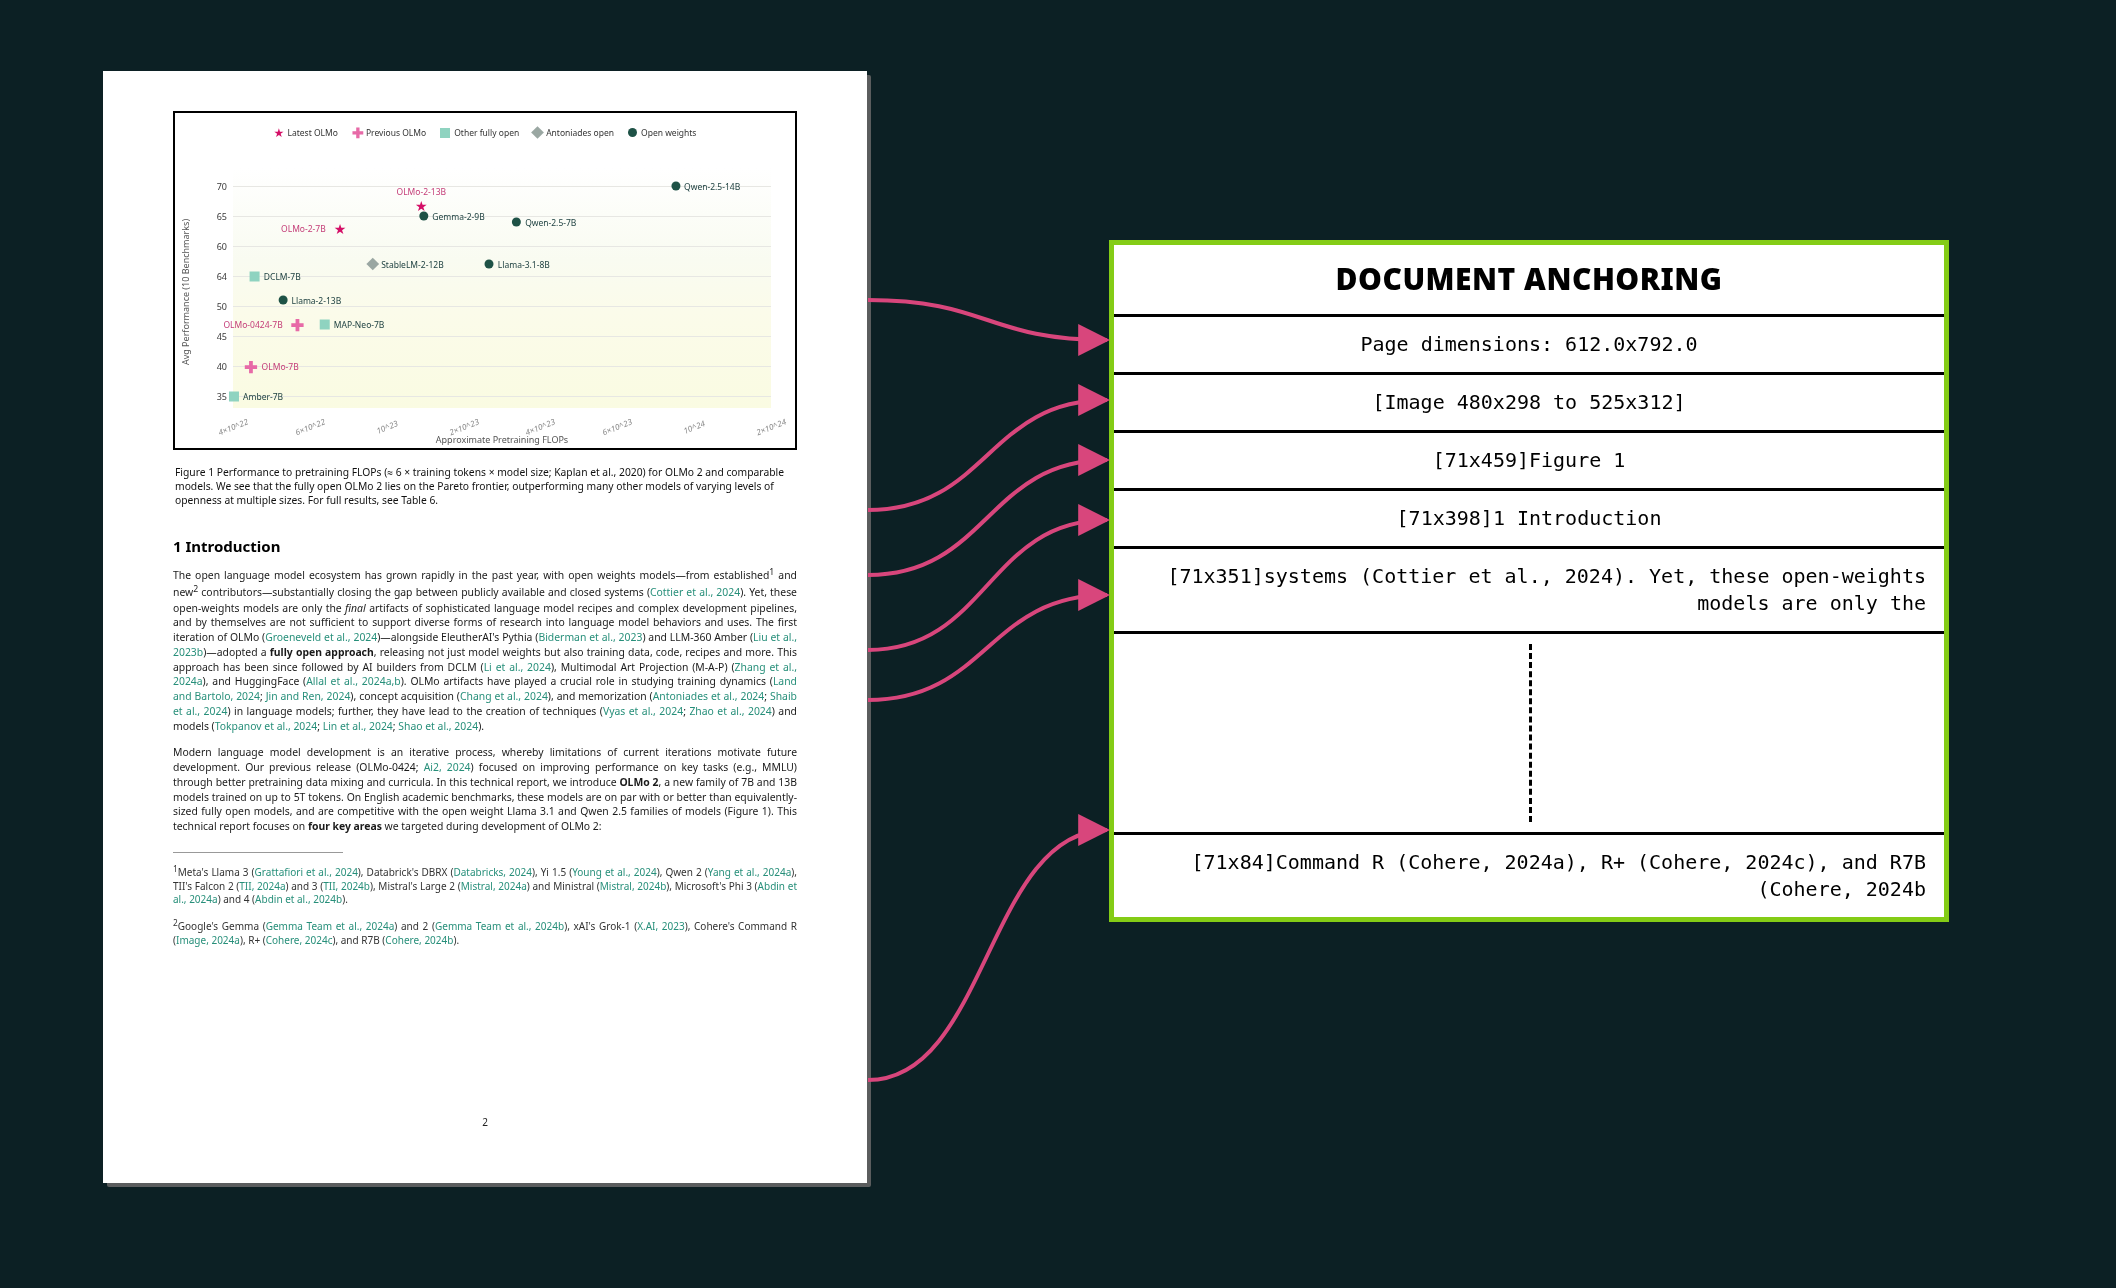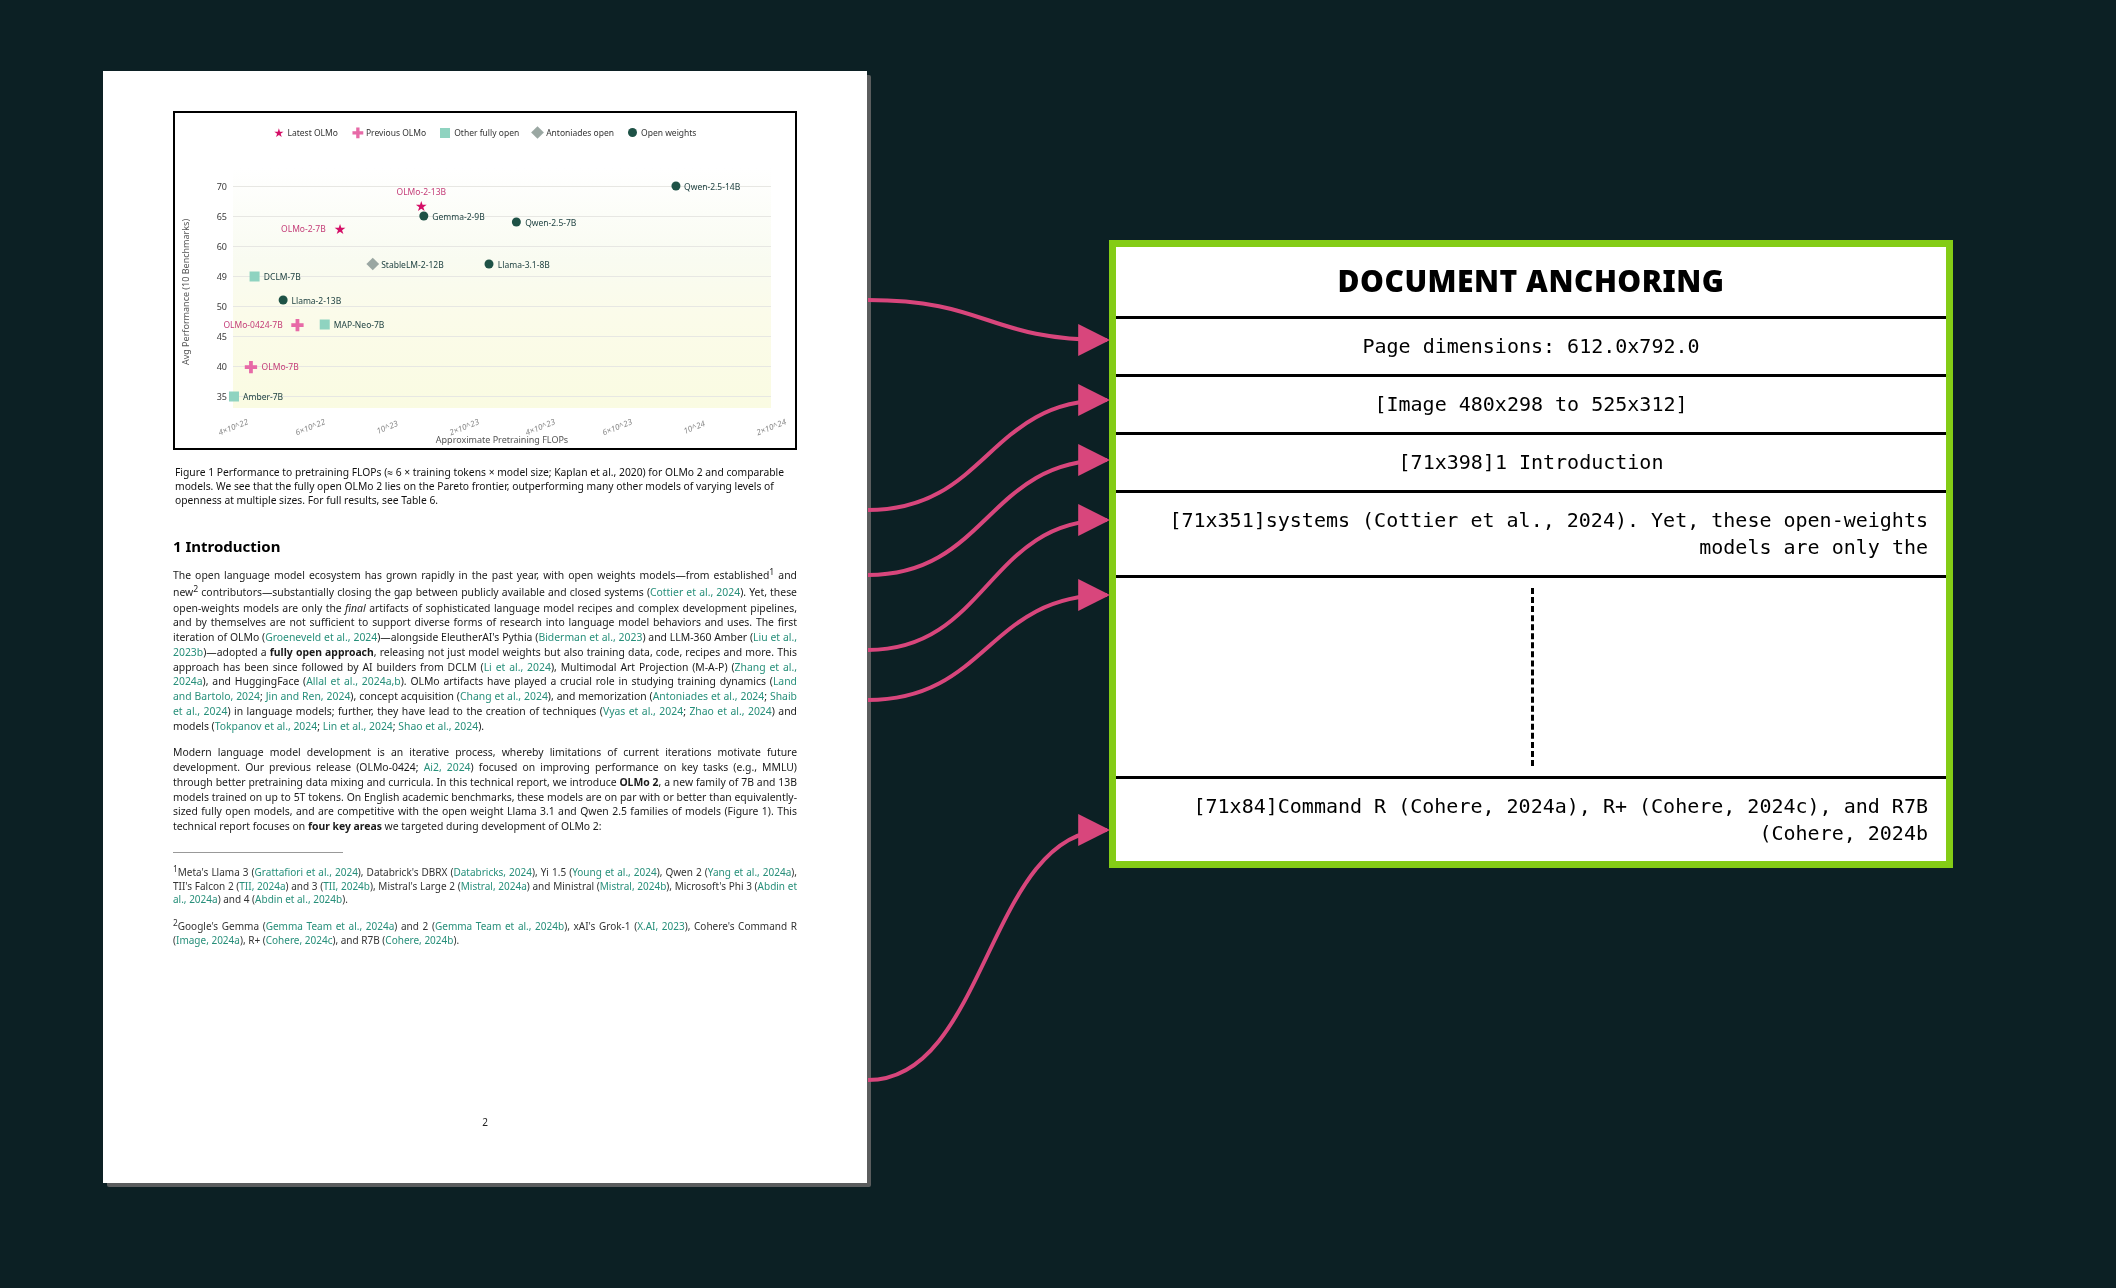--- a/index.html
+++ b/index.html
@@ -42,21 +42,21 @@
   .caption b{font-weight:400;text-align:center;}
   .h1{font-weight:700;font-size:15px;margin-top:28px;margin-bottom:10px;}
   .para{font-size:10.4px;line-height:1.42;color:#1a1a1a;text-align:justify;margin-bottom:12px;}
   .para .lk{color:#278f7a;}
   .fnrule{border:none;border-top:1px solid #999;margin:18px 0 6px 0;width:170px;}
   .fn{font-size:10px;line-height:1.35;color:#333;text-align:justify;}
   .fn .lk{color:#278f7a;}
   .pnum{position:absolute;left:0;right:0;bottom:4px;text-align:center;font-size:10px;color:#222;}
 
   
-  .tbl{position:absolute;left:1109px;top:240px;width:830px;border:7px solid #84cc16;background:#fff;font-family:ui-monospace,SFMono-Regular,Menlo,Consolas,monospace;}
+  .tbl{position:absolute;left:1109px;top:240px;width:830px;border:5px solid #84cc16;background:#fff;font-family:ui-monospace,SFMono-Regular,Menlo,Consolas,monospace;}
   .row{border-top:3px solid #000;padding:14px 18px;font-size:20px;color:#000;text-align:center;line-height:1.35;}
   .row:first-child{border-top:none;}
   .row.title{font-family:system-ui,-apple-system,Segoe UI,Roboto,Helvetica,Arial,sans-serif;font-weight:900;font-size:30px;letter-spacing:.5px;}
   .row.left{text-align:right;}
   .row.vd{height:170px;position:relative;}
   .vdash{position:absolute;left:50%;top:10px;bottom:10px;border-left:3px dashed #000;}
 
   
   .arrows{position:absolute;inset:0;pointer-events:none;}
 </style>
@@ -93,21 +93,21 @@
             </span>
           </div>
         <div class="chart">
           <span class="ylabel">Avg Performance (10 Benchmarks)</span>
           <div class="plotbg"></div>
           <div class="yaxis" id="yaxis">
               <span class="ytick" style="top: 95%;">35</span>
               <span class="ytick" style="top: 82.5%;">40</span>
               <span class="ytick" style="top: 70%;">45</span>
               <span class="ytick" style="top: 57.5%;">50</span>
-              <span class="ytick" style="top: 45%;">49</span>
+              <span class="ytick" style="top: 45%;">64</span>
               <span class="ytick" style="top: 32.5%;">60</span>
               <span class="ytick" style="top: 20%;">65</span>
               <span class="ytick" style="top: 7.5%;">70</span>
             </div>
           <div id="ygrids">
               <div class="ygrid" style="top: 254px;"></div>
               <div class="ygrid" style="top: 224px;"></div>
               <div class="ygrid" style="top: 194px;"></div>
               <div class="ygrid" style="top: 164px;"></div>
               <div class="ygrid" style="top: 134px;"></div>
@@ -197,20 +197,21 @@
       <p class="fn" id="fn2"><sup>2</sup>Google's Gemma (<span class="lk">Gemma Team et al., 2024a</span>) and 2 (<span class="lk">Gemma Team et al., 2024b</span>), xAI's Grok-1 (<span class="lk">X.AI, 2023</span>), Cohere's Command R (<span class="lk">Image, 2024a</span>), R+ (<span class="lk">Cohere, 2024c</span>), and R7B (<span class="lk">Cohere, 2024b</span>).</p>
 
       <div class="pnum">2</div>
     </div>
   </div>
 
   <div class="tbl">
     <div class="row title">DOCUMENT ANCHORING</div>
     <div class="row">Page dimensions: 612.0x792.0</div>
     <div class="row">[Image 480x298 to 525x312]</div>
+    <div class="row">[71x459]Figure 1</div>
     <div class="row">[71x398]1 Introduction</div>
     <div class="row left">[71x351]systems (Cottier et al., 2024). Yet, these open-weights models are only the</div>
     <div class="row vd">
         <div class="vdash"></div>
       </div>
     <div class="row left">[71x84]Command R (Cohere, 2024a), R+ (Cohere, 2024c), and R7B (Cohere, 2024b</div>
   </div>
 
   <svg class="arrows" width="2116" height="1288">
     <defs>

